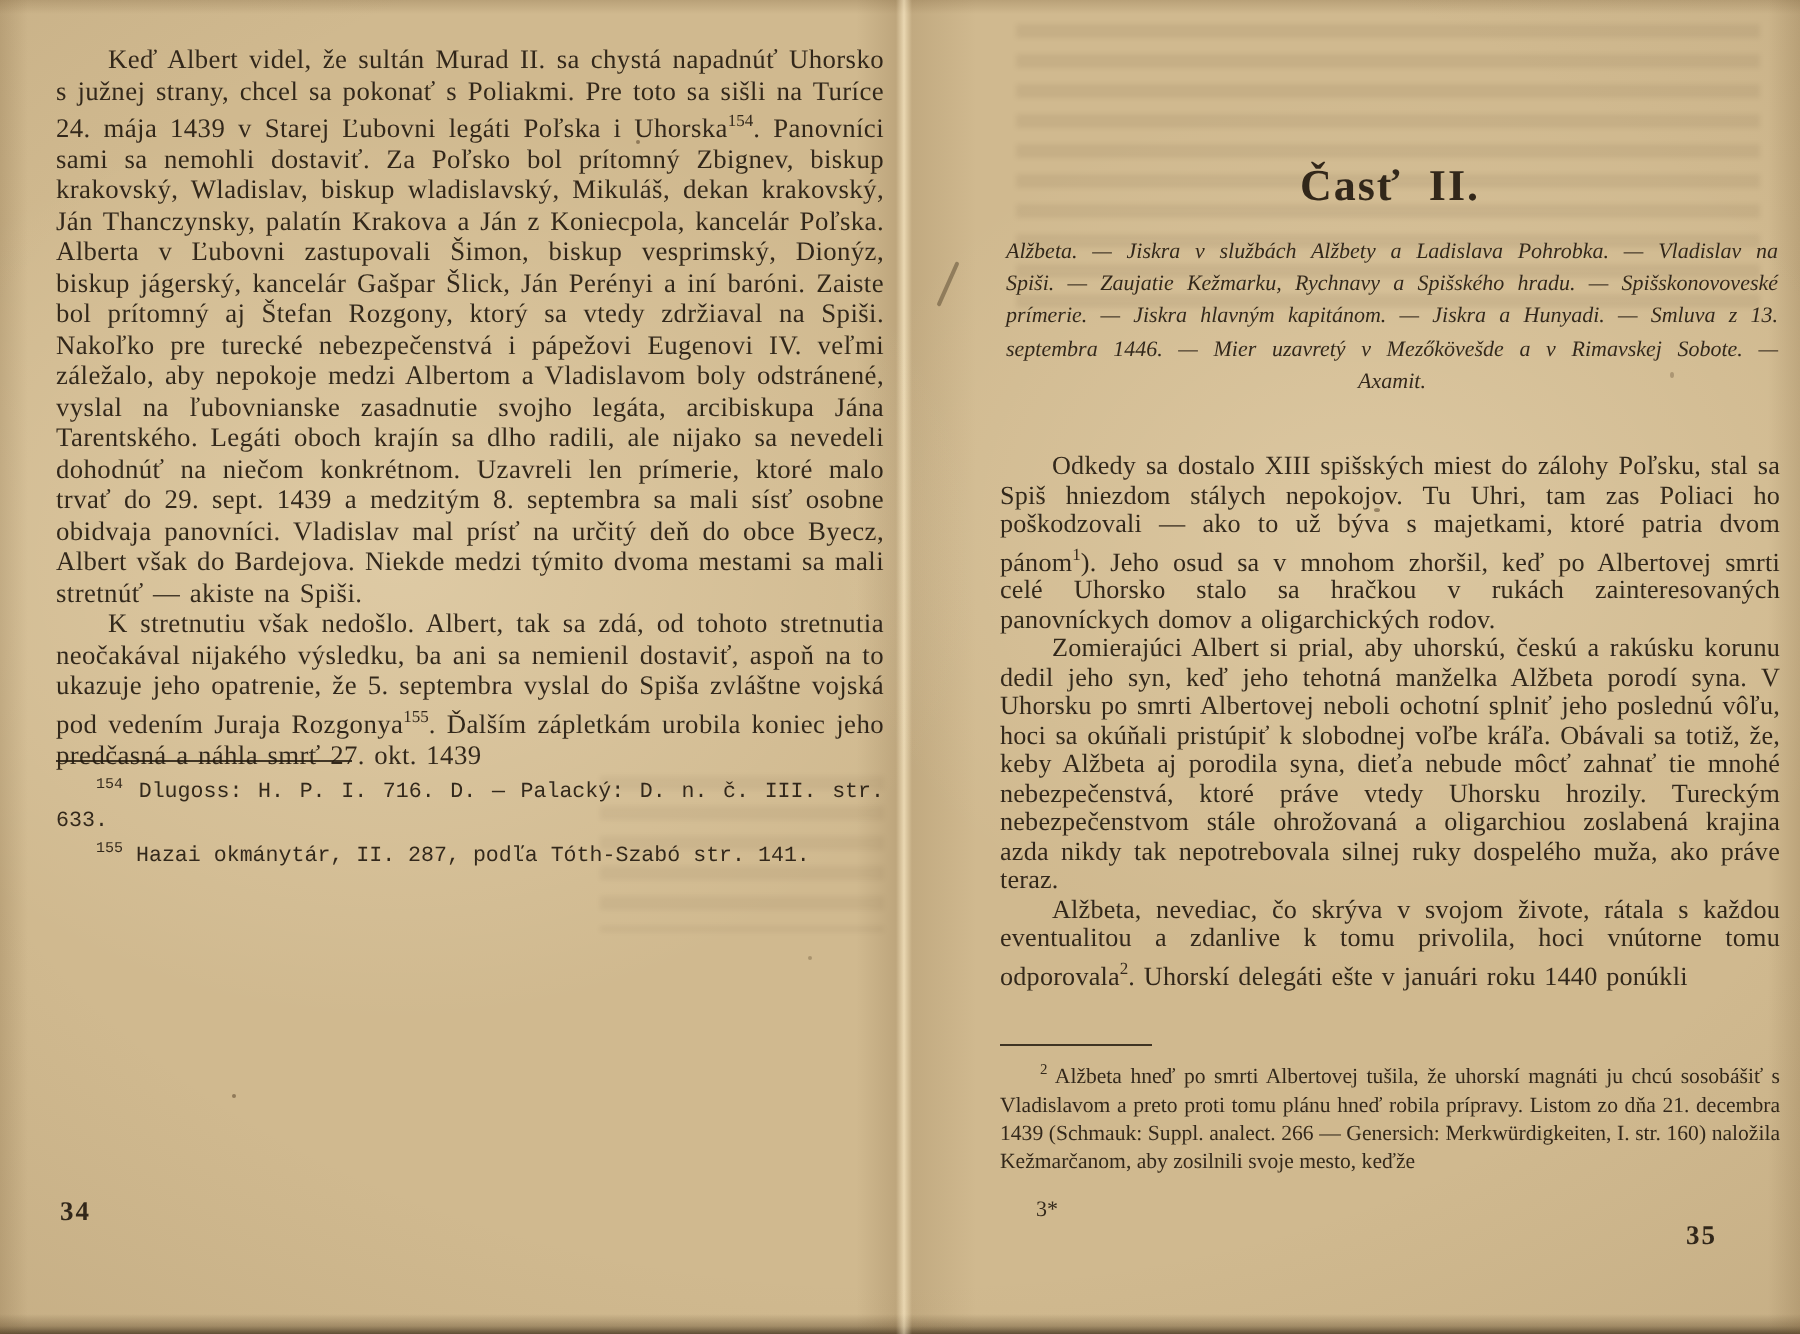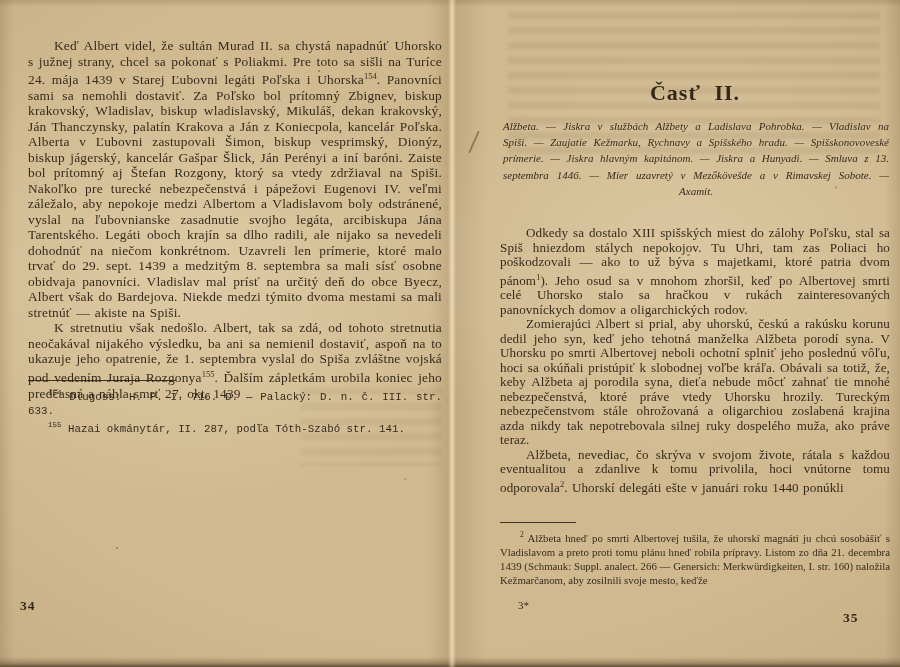--- a/index.html
+++ b/index.html
@@ -15,39 +15,39 @@
       linear-gradient(90deg,
         rgba(116,89,52,0.22) 0px, rgba(0,0,0,0) 14px,
         rgba(0,0,0,0) 428px, rgba(116,89,52,0.20) 448px,
         rgba(255,240,206,0.55) 452px, rgba(116,89,52,0.16) 456px,
         rgba(0,0,0,0) 488px, rgba(0,0,0,0) 884px, rgba(116,89,52,0.22) 900px),
       linear-gradient(0deg,
         rgba(62,48,28,0.78) 0px, rgba(93,73,44,0.38) 4px,
         rgba(0,0,0,0) 10px, rgba(0,0,0,0) 660px, rgba(116,89,52,0.25) 667px);
   }
   .textblock{position:absolute;text-align:justify;}
-  .left-body{left:28px;top:38px;width:414px;font-size:13.4px;line-height:15.5px;word-spacing:1.2px;letter-spacing:0.2px;}
+  .left-body{left:28px;top:22px;width:414px;font-size:13.4px;line-height:15.5px;word-spacing:1.2px;letter-spacing:0.2px;}
   .right-body{left:500px;top:226px;width:390px;font-size:13.1px;line-height:14.5px;word-spacing:1px;letter-spacing:0.1px;}
   .para{margin:0;text-indent:26px;}
   .para sup{font-size:8.5px;letter-spacing:0;}
   .chapter-head{position:absolute;left:500px;top:80px;width:390px;margin:0;
     text-align:center;font-size:22px;font-weight:bold;letter-spacing:1px;word-spacing:7px;}
   .summary{position:absolute;left:503px;top:118px;width:386px;margin:0;
     font-style:italic;font-size:11px;line-height:16.2px;
     text-align:justify;text-align-last:center;word-spacing:2px;}
   .footnote-area{position:absolute;font-size:10.8px;line-height:14px;text-align:justify;}
   .fn-left{left:28px;top:380px;width:414px;font-family:Liberation Mono, monospace;}
   .fn-right{left:500px;top:522px;width:390px;}
   .fn-rule{border:0;border-top:1.6px solid rgba(38,28,17,0.85);margin:0 0 5px 0;}
   .fn-left .fn-rule{width:148px;}
   .fn-right .fn-rule{width:76px;}
   .footnote{margin:0;text-indent:20px;}
   .footnote sup{font-size:7.5px;}
   .page-number{position:absolute;font-size:13.5px;font-weight:bold;letter-spacing:1px;}
-  .pn-left{left:20px;top:598px;}
+  .pn-left{left:30px;top:598px;}
   .pn-right{left:843px;top:610px;}
   .signature{position:absolute;left:518px;top:599px;font-size:11px;}
   .bleed{position:absolute;opacity:0.10;filter:blur(1.4px);
     background:repeating-linear-gradient(180deg, rgba(92,70,44,0.85) 0px 7px, rgba(0,0,0,0) 7px 15px);}
   .bleed-right-top{left:508px;top:12px;width:372px;height:148px;}
   .bleed-left-bottom{left:300px;top:388px;width:142px;height:78px;opacity:0.08;}
   .pen-mark{position:absolute;left:473px;top:130px;width:2px;height:24px;
     background:rgba(74,57,36,0.45);transform:rotate(24deg);border-radius:2px;}
   .speck{position:absolute;border-radius:50%;background:rgba(80,60,35,0.5);}
   .s1{left:318px;top:70px;width:2px;height:2px;}
@@ -65,21 +65,21 @@
   <div class="bleed bleed-left-bottom"></div>
   <div class="pen-mark"></div>
   <div class="speck s1"></div>
   <div class="speck s2"></div>
   <div class="speck s3"></div>
   <div class="speck s4"></div>
   <div class="speck s5"></div>
 
   <div class="textblock left-body">
       <p class="para"><span>Keď Albert videl, že sultán Murad II. sa chystá napadnúť Uhorsko s južnej strany, chcel sa pokonať s Poliakmi. Pre toto sa sišli na Turíce 24. mája 1439 v Starej Ľubovni legáti Poľska i Uhorska</span><sup>154</sup><span>. Panovníci sami sa nemohli dostaviť. Za Poľsko bol prítomný Zbignev, biskup krakovský, Wladislav, biskup wladislavský, Mikuláš, dekan krakovský, Ján Thanczynsky, palatín Krakova a Ján z Koniecpola, kancelár Poľska. Alberta v Ľubovni zastupovali Šimon, biskup vesprimský, Dionýz, biskup jágerský, kancelár Gašpar Šlick, Ján Perényi a iní baróni. Zaiste bol prítomný aj Štefan Rozgony, ktorý sa vtedy zdržiaval na Spiši. Nakoľko pre turecké nebezpečenstvá i pápežovi Eugenovi IV. veľmi záležalo, aby nepokoje medzi Albertom a Vladislavom boly odstránené, vyslal na ľubovnianske zasadnutie svojho legáta, arcibiskupa Jána Tarentského. Legáti oboch krajín sa dlho radili, ale nijako sa nevedeli dohodnúť na niečom konkrétnom. Uzavreli len prímerie, ktoré malo trvať do 29. sept. 1439 a medzitým 8. septembra sa mali sísť osobne obidvaja panovníci. Vladislav mal prísť na určitý deň do obce Byecz, Albert však do Bardejova. Niekde medzi týmito dvoma mestami sa mali stretnúť — akiste na Spiši.</span></p>
-      <p class="para"><span>K stretnutiu však nedošlo. Albert, tak sa zdá, od tohoto stretnutia neočakával nijakého výsledku, ba ani sa nemienil dostaviť, aspoň na to ukazuje jeho opatrenie, že 1. septembra vyslal do Spiša zvláštne vojská pod vedením Juraja Rozgonya</span><sup>155</sup><span>. Ďalším zápletkám urobila koniec jeho predčasná a náhla smrť 27. okt. 1439</span></p>
+      <p class="para"><span>K stretnutiu však nedošlo. Albert, tak sa zdá, od tohoto stretnutia neočakával nijakého výsledku, ba ani sa nemienil dostaviť, aspoň na to ukazuje jeho opatrenie, že 5. septembra vyslal do Spiša zvláštne vojská pod vedením Juraja Rozgonya</span><sup>155</sup><span>. Ďalším zápletkám urobila koniec jeho predčasná a náhla smrť 27. okt. 1439</span></p>
     </div>
 
   <div class="footnote-area fn-left">
     <hr class="fn-rule">
     <div>
         <p class="footnote"><sup>154</sup> Dlugoss: H. P. I. 716. D. — Palacký: D. n. č. III. str. 633.</p>
         <p class="footnote"><sup>155</sup> Hazai okmánytár, II. 287, podľa Tóth-Szabó str. 141.</p>
       </div>
   </div>
 

